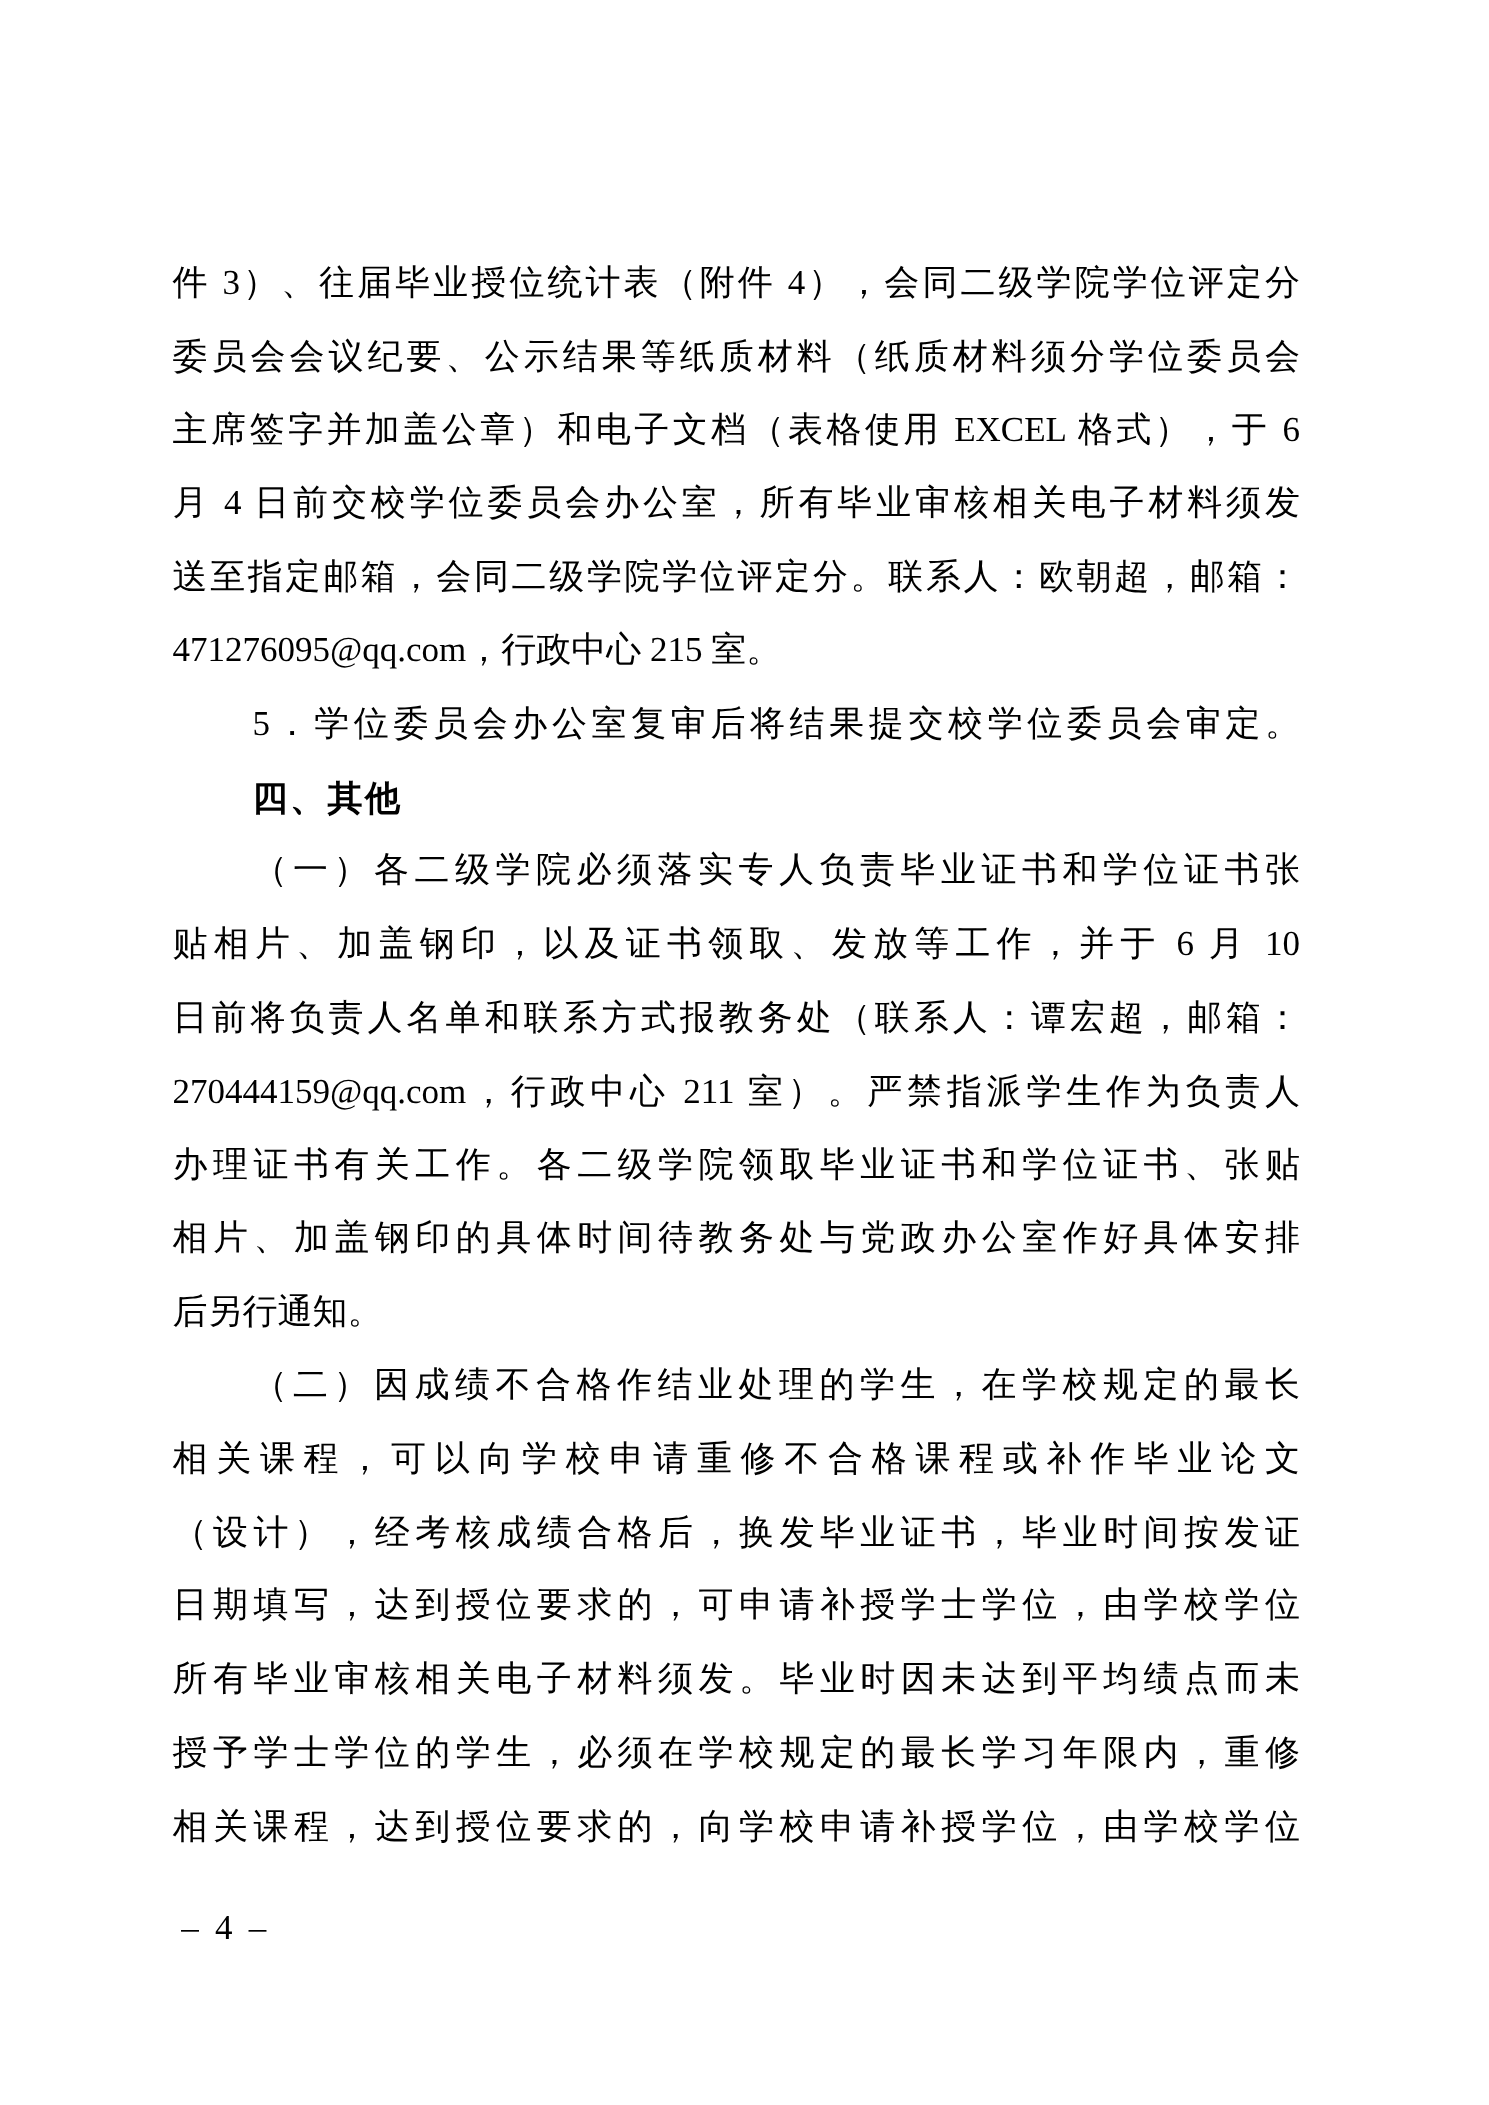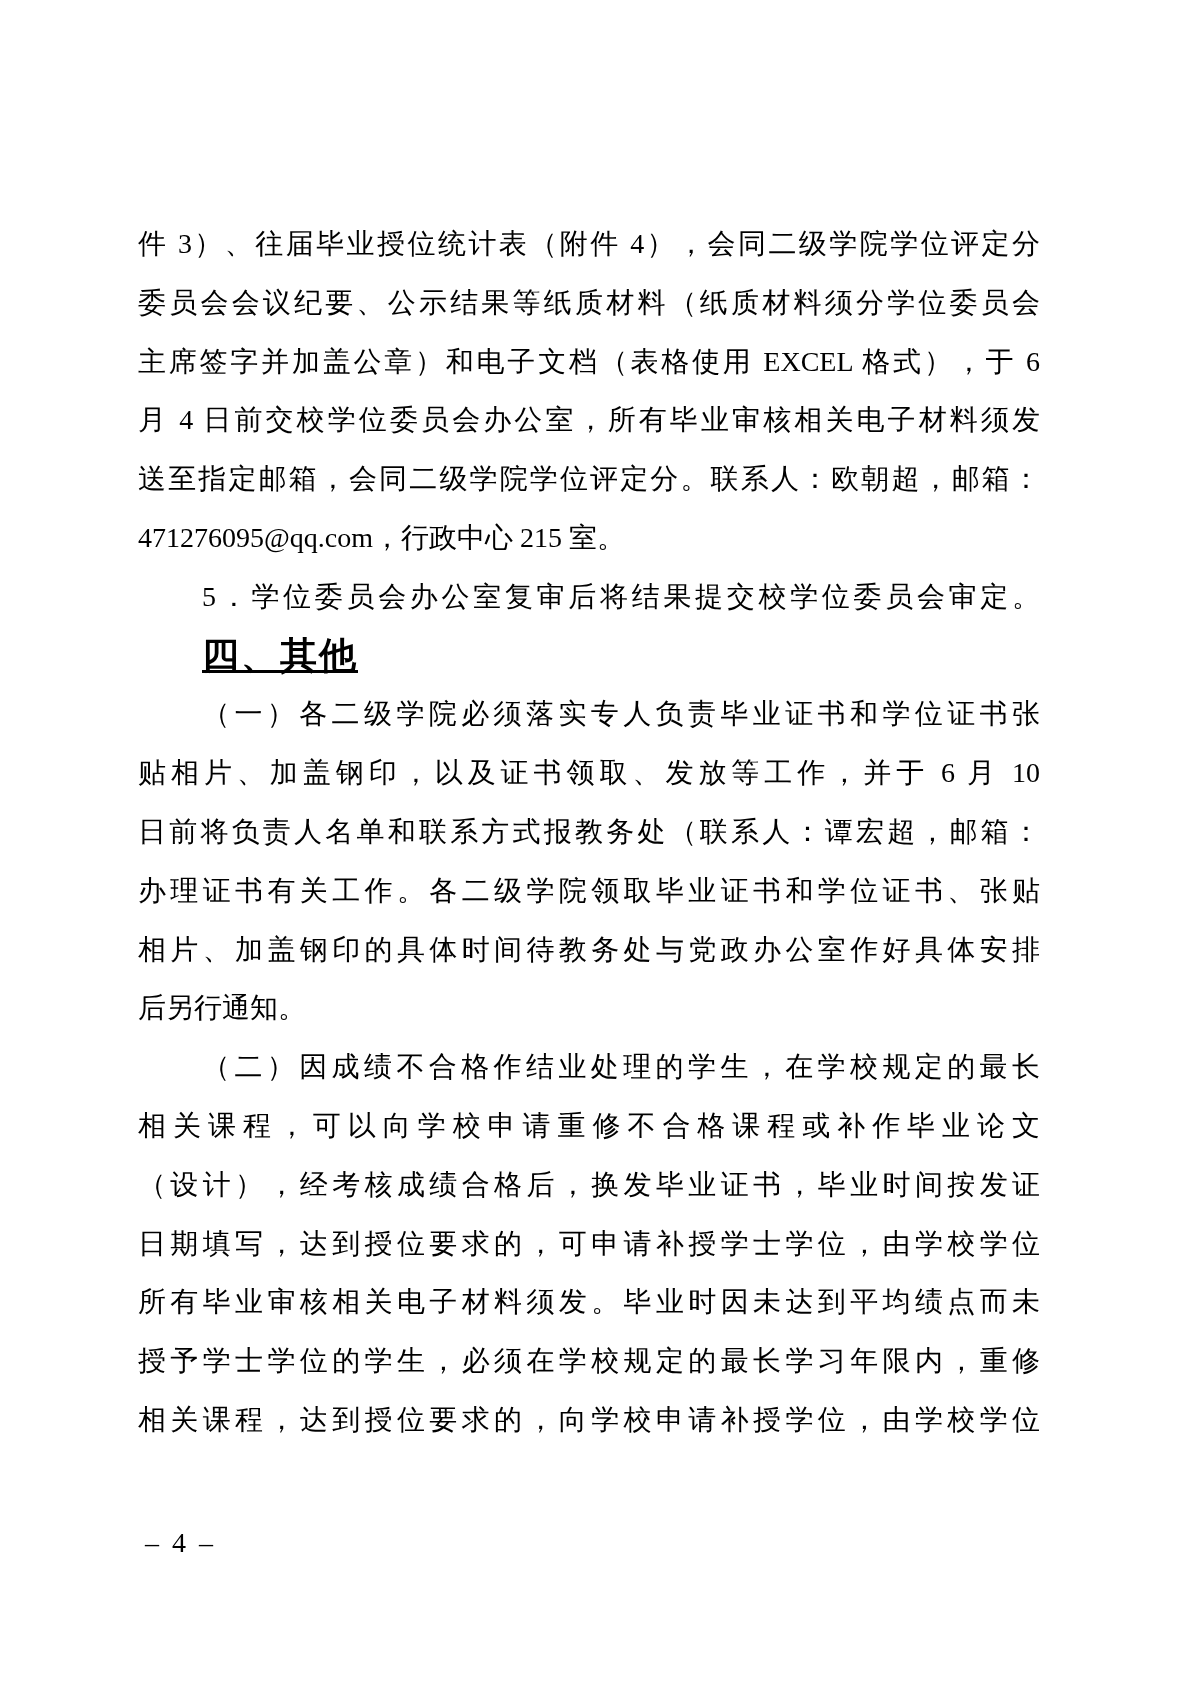--- a/index.html
+++ b/index.html
@@ -12,21 +12,21 @@
     width: 1191px;
     height: 1684px;
     background: #ffffff;
     color: #000000;
     overflow: hidden;
     font-family: "Liberation Serif", serif;
   }
   .body-text {
     position: absolute;
     left: 138px;
-    top: 215px;
+    top: 198px;
     width: 902px;
   }
   .line {
     height: 58.8px;
     line-height: 58.8px;
     font-size: 28px;
     color: #000000;
     white-space: pre-wrap;
   }
   .fill {
@@ -36,23 +36,22 @@
   .endline {
     text-align: left;
     text-align-last: left;
   }
   .indent {
     text-indent: 64px;
   }
   .heading {
     font-family: "Liberation Sans", sans-serif;
     font-weight: 700;
-    font-size: 37px;
+    font-size: 28px;
     letter-spacing: 2px;
-    text-decoration: underline;
   }
   .page-footer {
     position: absolute;
     left: 145px;
     top: 1526px;
     height: 34px;
     line-height: 34px;
     font-size: 28px;
     letter-spacing: 3px;
     color: #000000;
@@ -72,20 +71,21 @@
     <div class="line fill">送至指定邮箱，会同二级学院学位评定分。联系人：欧朝超，邮箱：</div>
     <div class="line endline">471276095@qq.com，行政中心 215 室。</div>
 
     <div class="line fill indent">5．学位委员会办公室复审后将结果提交校学位委员会审定。</div>
 
     <div class="line heading indent endline">四、其他</div>
 
     <div class="line fill indent">（一）各二级学院必须落实专人负责毕业证书和学位证书张</div>
     <div class="line fill">贴相片、加盖钢印，以及证书领取、发放等工作，并于 6 月 10</div>
     <div class="line fill">日前将负责人名单和联系方式报教务处（联系人：谭宏超，邮箱：</div>
+    <div class="line fill">270444159@qq.com，行政中心 211 室）。严禁指派学生作为负责人</div>
     <div class="line fill">办理证书有关工作。各二级学院领取毕业证书和学位证书、张贴</div>
     <div class="line fill">相片、加盖钢印的具体时间待教务处与党政办公室作好具体安排</div>
     <div class="line endline">后另行通知。</div>
 
     <div class="line fill indent">（二）因成绩不合格作结业处理的学生，在学校规定的最长</div>
     <div class="line fill">相关课程，可以向学校申请重修不合格课程或补作毕业论文</div>
     <div class="line fill">（设计），经考核成绩合格后，换发毕业证书，毕业时间按发证</div>
     <div class="line fill">日期填写，达到授位要求的，可申请补授学士学位，由学校学位</div>
     <div class="line fill">所有毕业审核相关电子材料须发。毕业时因未达到平均绩点而未</div>
     <div class="line fill">授予学士学位的学生，必须在学校规定的最长学习年限内，重修</div>

